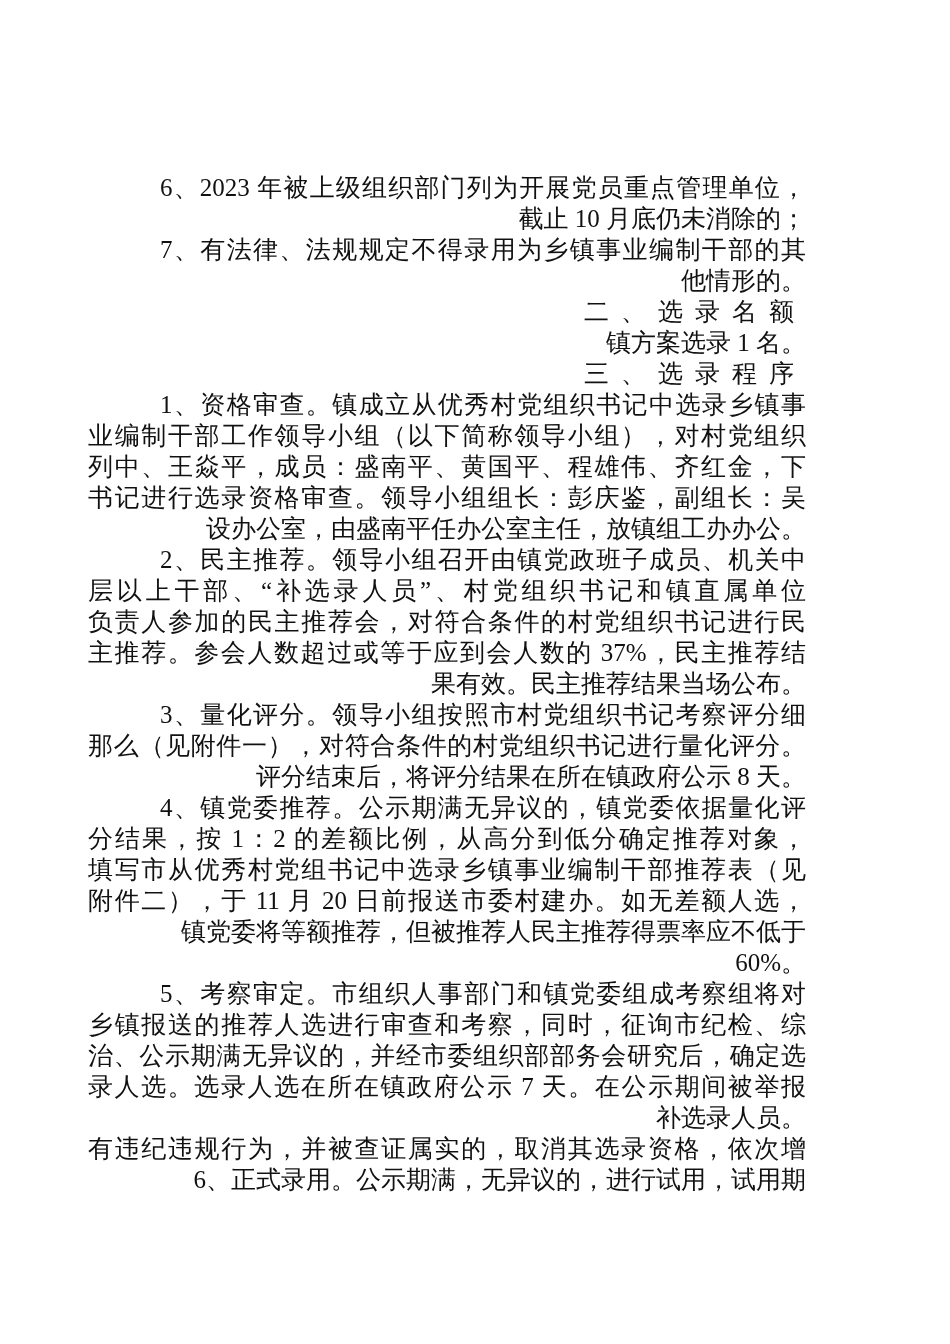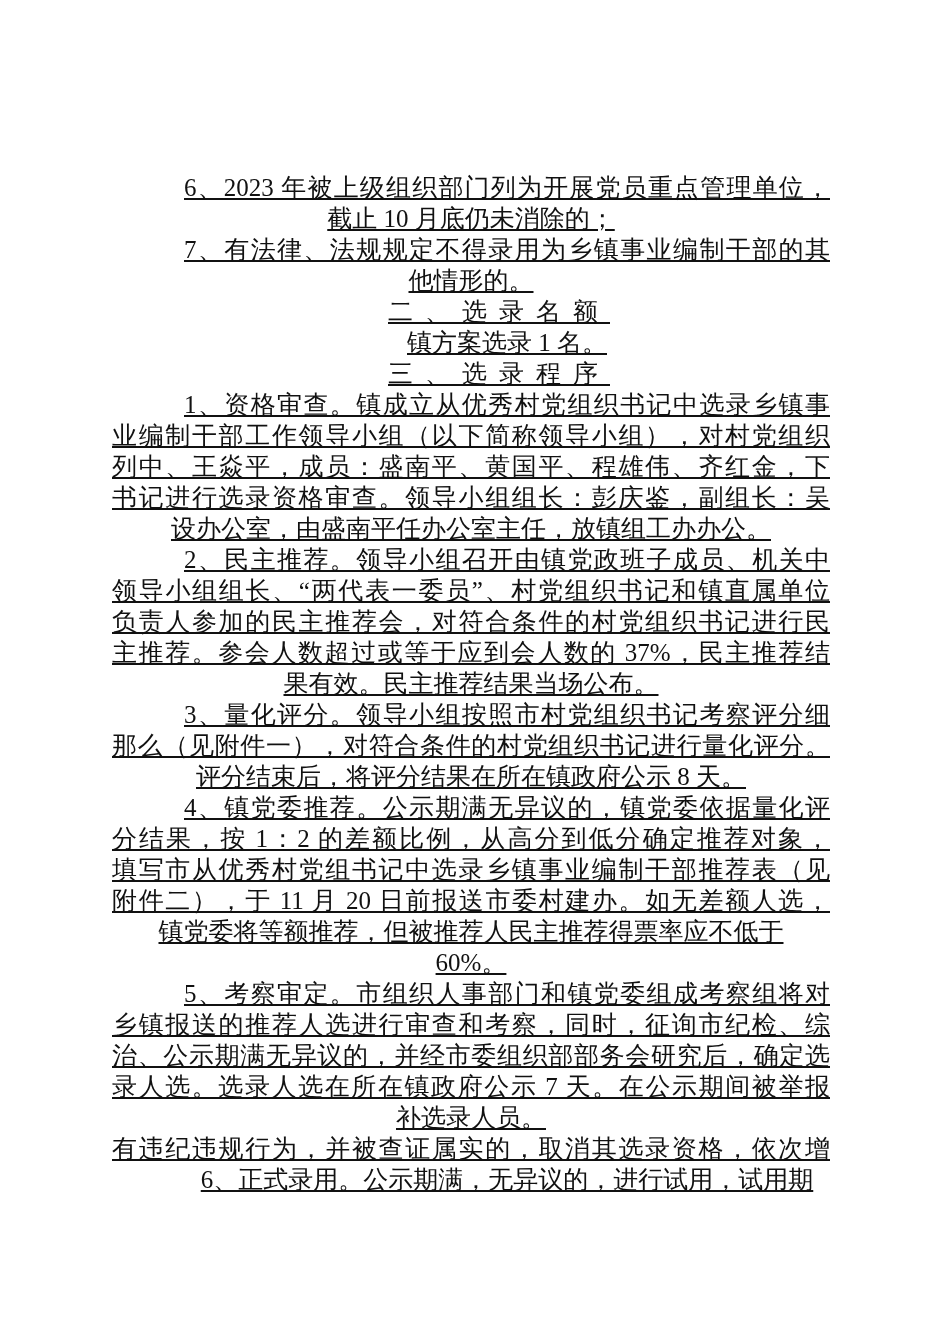--- a/index.html
+++ b/index.html
@@ -10,31 +10,30 @@
     position: relative;
     width: 950px;
     height: 1344px;
     background: #ffffff;
     color: #111111;
     overflow: hidden;
     font-family: "Liberation Serif", "DejaVu Serif", serif;
   }
   .doc {
     position: absolute;
-    left: 112px;
+    left: 88px;
     top: 172px;
     width: 718px;
     font-size: 25px;
     line-height: 31px;
-    text-decoration: underline;
   }
   .line {
     height: 31px;
     overflow: hidden;
-    text-align: center;
+    text-align: right;
     white-space: normal;
   }
   .line.justify {
     text-align: justify;
     text-align-last: justify;
   }
   .line.indent {
     padding-left: 72px;
   }
   .line.heading {
@@ -53,21 +52,21 @@
       <div class="line">他情形的。</div>
       <div class="line indent heading">二、选录名额</div>
       <div class="line indent">镇方案选录 1 名。</div>
       <div class="line indent heading">三、选录程序</div>
       <div class="line indent justify">1、资格审查。镇成立从优秀村党组织书记中选录乡镇事</div>
       <div class="line justify">业编制干部工作领导小组（以下简称领导小组），对村党组织</div>
       <div class="line justify">列中、王焱平，成员：盛南平、黄国平、程雄伟、齐红金，下</div>
       <div class="line justify">书记进行选录资格审查。领导小组组长：彭庆鉴，副组长：吴</div>
       <div class="line">设办公室，由盛南平任办公室主任，放镇组工办办公。</div>
       <div class="line indent justify">2、民主推荐。领导小组召开由镇党政班子成员、机关中</div>
-      <div class="line justify">领导小组组长、“两代表一委员”、村党组织书记和镇直属单位</div>
+      <div class="line justify">层以上干部、“补选录人员”、村党组织书记和镇直属单位</div>
       <div class="line justify">负责人参加的民主推荐会，对符合条件的村党组织书记进行民</div>
       <div class="line justify">主推荐。参会人数超过或等于应到会人数的 37%，民主推荐结</div>
       <div class="line">果有效。民主推荐结果当场公布。</div>
       <div class="line indent justify">3、量化评分。领导小组按照市村党组织书记考察评分细</div>
       <div class="line justify">那么（见附件一），对符合条件的村党组织书记进行量化评分。</div>
       <div class="line">评分结束后，将评分结果在所在镇政府公示 8 天。</div>
       <div class="line indent justify">4、镇党委推荐。公示期满无异议的，镇党委依据量化评</div>
       <div class="line justify">分结果，按 1：2 的差额比例，从高分到低分确定推荐对象，</div>
       <div class="line justify">填写市从优秀村党组书记中选录乡镇事业编制干部推荐表（见</div>
       <div class="line justify">附件二），于 11 月 20 日前报送市委村建办。如无差额人选，</div>

